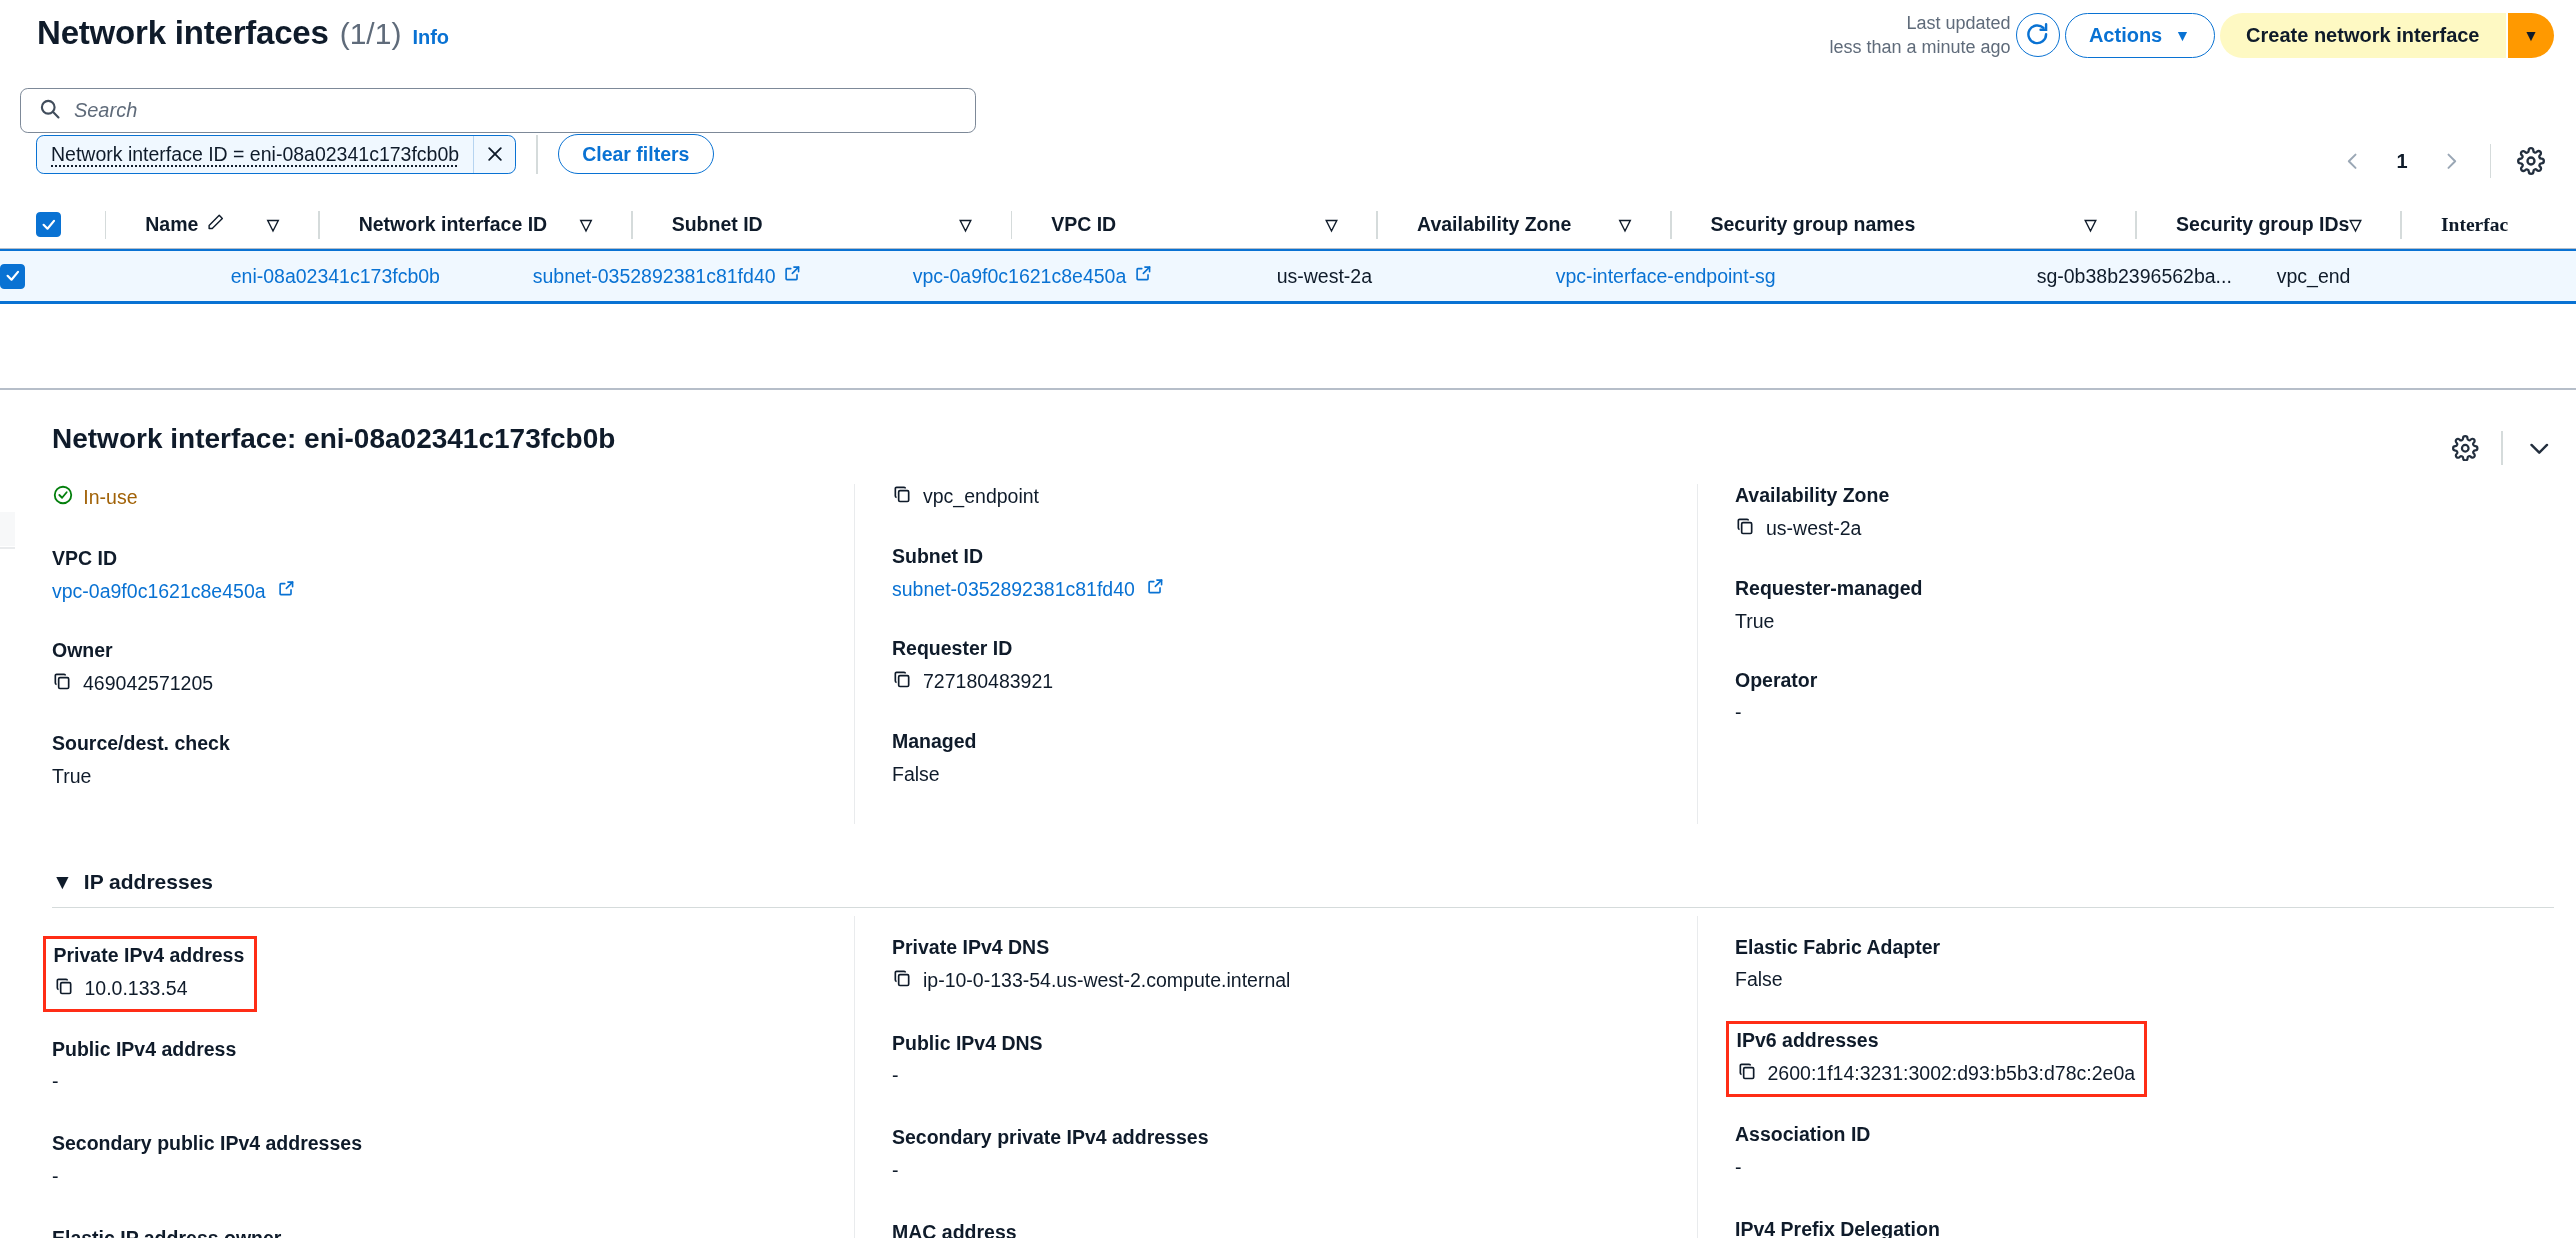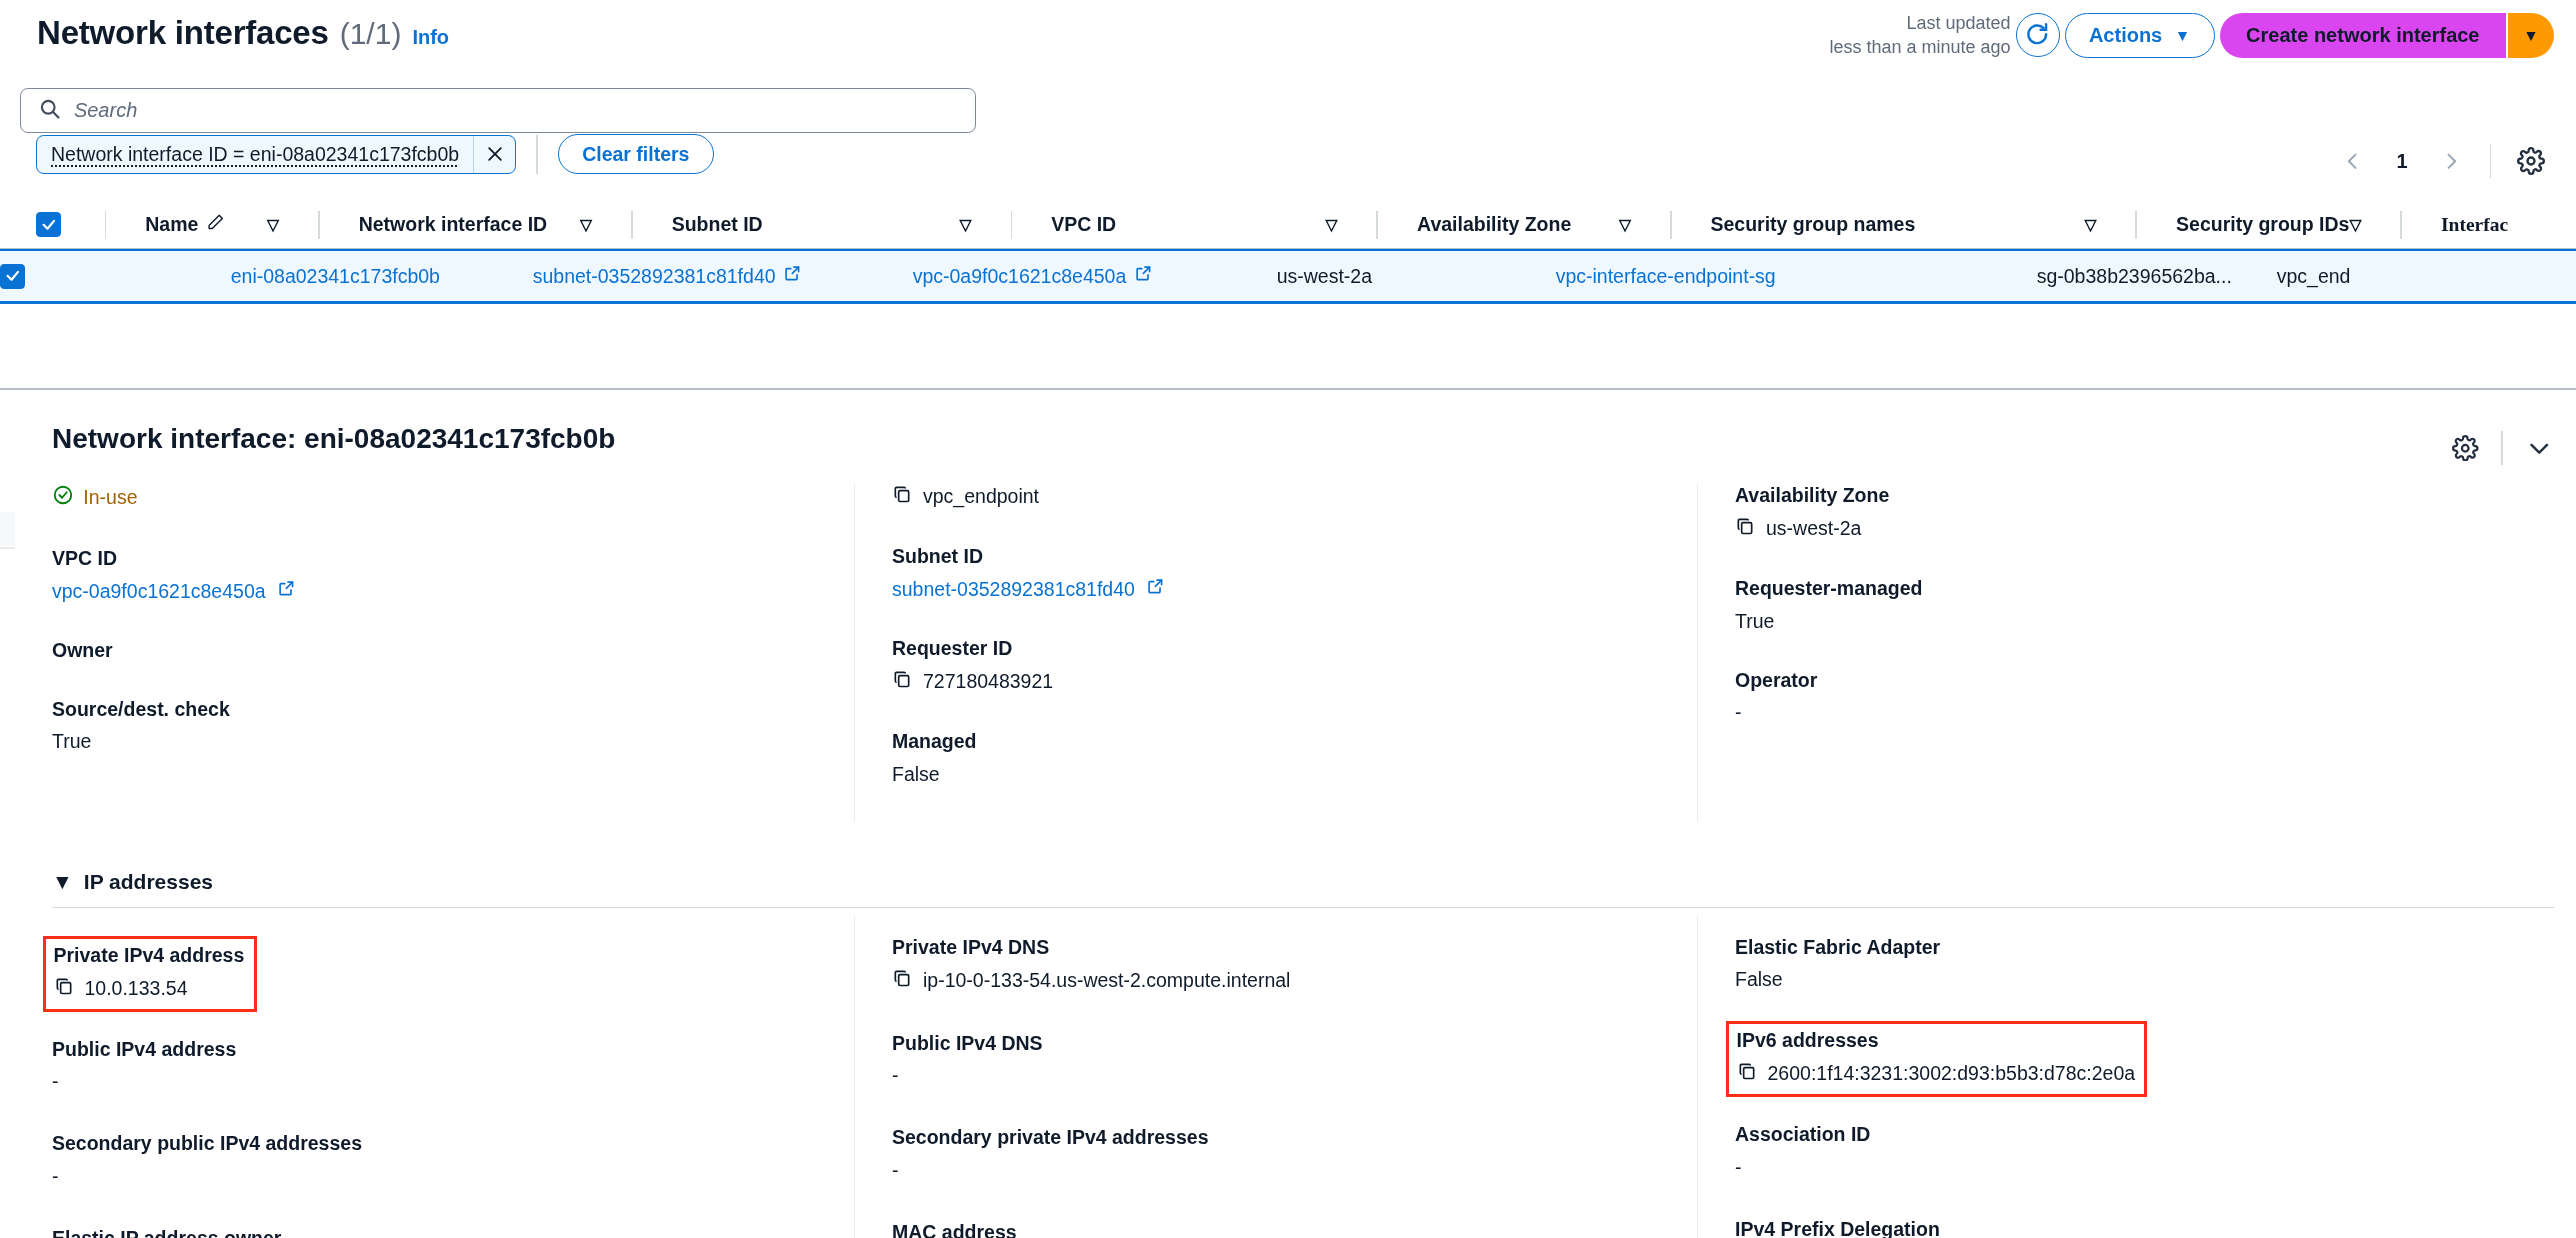--- a/index.html
+++ b/index.html
@@ -34,21 +34,21 @@
     background:#fff; cursor:pointer;
   }
   .btn {
     height: 45px; border-radius: 23.4px; display:inline-flex; align-items:center;
     justify-content:center; gap: 12.5px; padding: 0 23.4px; font-size: 20px; font-weight: 700;
     cursor:pointer; white-space:nowrap;
   }
   .btn-normal { border: 1.6px solid #0972d3; color:#0972d3; background:#fff; }
   .btn-primary-group { display:flex; align-items:stretch; }
   .btn-primary {
-    background: #d946ef; color:#0f1b2a; border:none;
+    background: #fef9c3; color:#0f1b2a; border:none;
     border-radius: 23.4px 0 0 23.4px; height:45px; padding: 0 26.5px;
     display:flex; align-items:center; font-size:20px; font-weight:700; cursor:pointer;
   }
   .btn-primary-split {
     background:#ff9900; border-radius: 0 23.4px 23.4px 0; width: 48px; height:45px;
     display:flex; align-items:center; justify-content:center; cursor:pointer;
     border-left: 2.3px solid #ffffff;
   }
   .caret { font-size: 15.6px; line-height:1; }
 
@@ -443,20 +443,29 @@
                   <path d="M14 4h6v6"></path>
                   <path d="M20 4l-8 8"></path>
                   <path d="M18 14v5a1 1 0 0 1-1 1H5a1 1 0 0 1-1-1V7a1 1 0 0 1 1-1h5"></path>
                 </svg>
             </span>
           </div>
         </div>
 
         <div class="fld">
           <div class="fld-label">Owner</div>
+          <div class="fld-value">
+            <span class="copyicon">
+              <svg width="20" height="20" viewBox="0 0 24 24" fill="none" stroke="#0f1b2a" stroke-width="2" stroke-linejoin="round">
+                  <rect x="8" y="8" width="12" height="13" rx="1.5"></rect>
+                  <path d="M16 5.5A1.5 1.5 0 0 0 14.5 4H5.5A1.5 1.5 0 0 0 4 5.5v9A1.5 1.5 0 0 0 5.5 16"></path>
+                </svg>
+            </span>
+            <span>469042571205</span>
+          </div>
         </div>
 
         <div class="fld">
           <div class="fld-label">Source/dest. check</div>
           <div class="fld-value">True</div>
         </div>
       </div>
 
       <div class="col col2">
         <div class="fld fld-topline">

